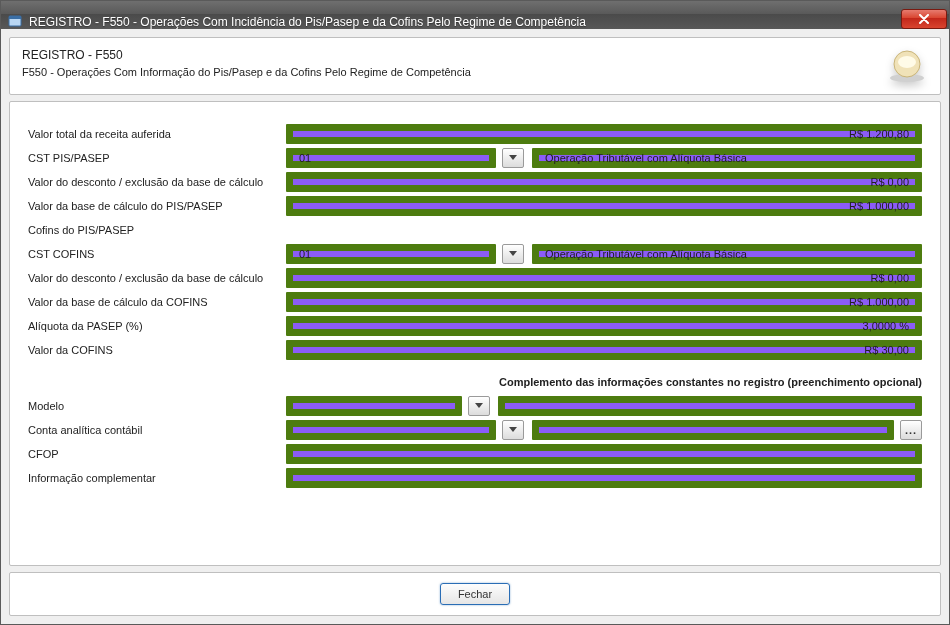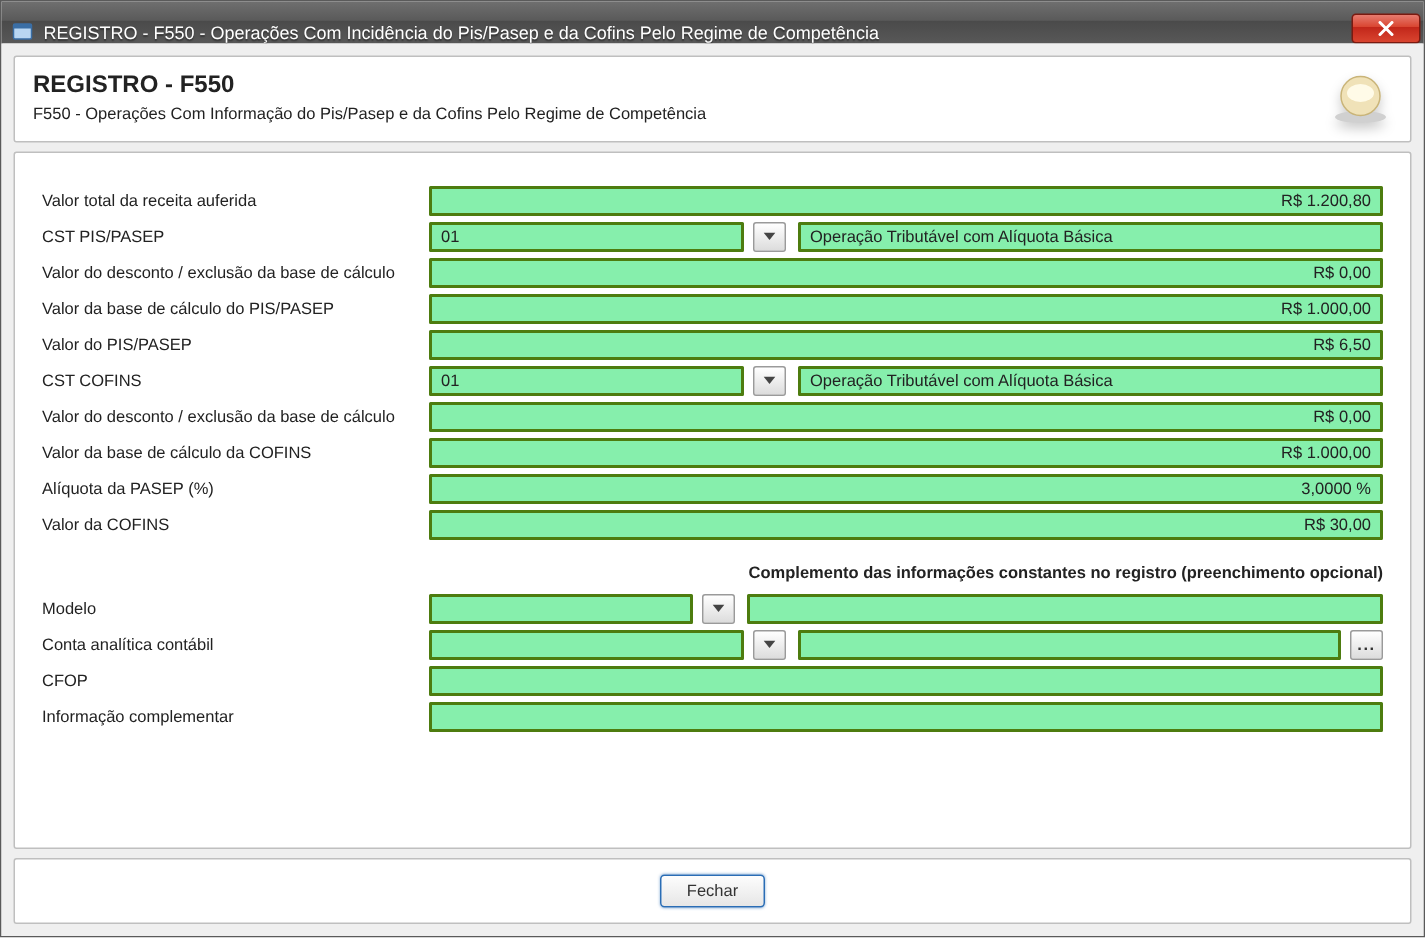--- a/index.html
+++ b/index.html
@@ -51,42 +51,42 @@
   .panel {
     border: 1px solid #bfbfbf;
     background: #fff;
     border-radius: 2px;
   }
   .header-panel {
     padding: 10px 12px;
     display: flex; align-items: flex-start;
   }
   .header-text { flex: 1; }
-  .header-text .reg-title { font-weight: bold; font-size: 16px; }
+  .header-text .reg-title { font-weight: normal; font-size: 12px; }
   .header-text .reg-sub { margin-top: 4px; }
   .header-logo {
     width: 42px; height: 36px;
     filter: drop-shadow(0 4px 4px rgba(0,0,0,.2));
   }
   .form-panel {
     flex: 1;
     padding: 20px 18px 12px 18px;
   }
   .row {
     display: flex; align-items: center;
     height: 24px; margin-bottom: 0px;
   }
   .row .label {
     width: 258px; padding-right: 6px;
     white-space: nowrap; overflow: hidden; text-overflow: ellipsis;
   }
   .field, .field-short, .field-desc {
     height: 20px;
-    background: #86efac;
-    border: 2px solid #4d7c0f;
+    background: #8b5cf6;
+    border: 7px solid #4d7c0f;
     border-radius: 1px;
     padding: 0 6px;
     display: flex; align-items: center; text-align: right;
   }
   .field { flex: 1; justify-content: flex-end; }
   .field-left { flex: 1; justify-content: flex-start; }
   .field-short { width: 210px; justify-content: flex-start; }
   .field-modelo { width: 176px; }
   .field-desc { flex: 1; justify-content: flex-start; margin-left: 8px; }
   .dropdown-btn {
@@ -190,22 +190,21 @@
         <div class="field">R$ 0,00</div>
       </div>
 
       <div class="row">
         <div class="label">Valor da base de cálculo do PIS/PASEP</div>
         <div class="field">R$ 1.000,00</div>
       </div>
 
 
       <div class="row">
-        <div class="label">Valor do PIS/PASEP</div>
-        <div class="field">R$ 6,50</div>
+        <div class="label">Cofins do PIS/PASEP</div>
       </div>
 
       <div class="row">
         <div class="label">CST COFINS</div>
         <div class="field-short">01</div>
         <div class="dropdown-btn">
           <svg viewBox="0 0 8 6">
               <path d="M0 0 L4 5 L8 0 Z" fill="#444"></path>
             </svg>
         </div>

